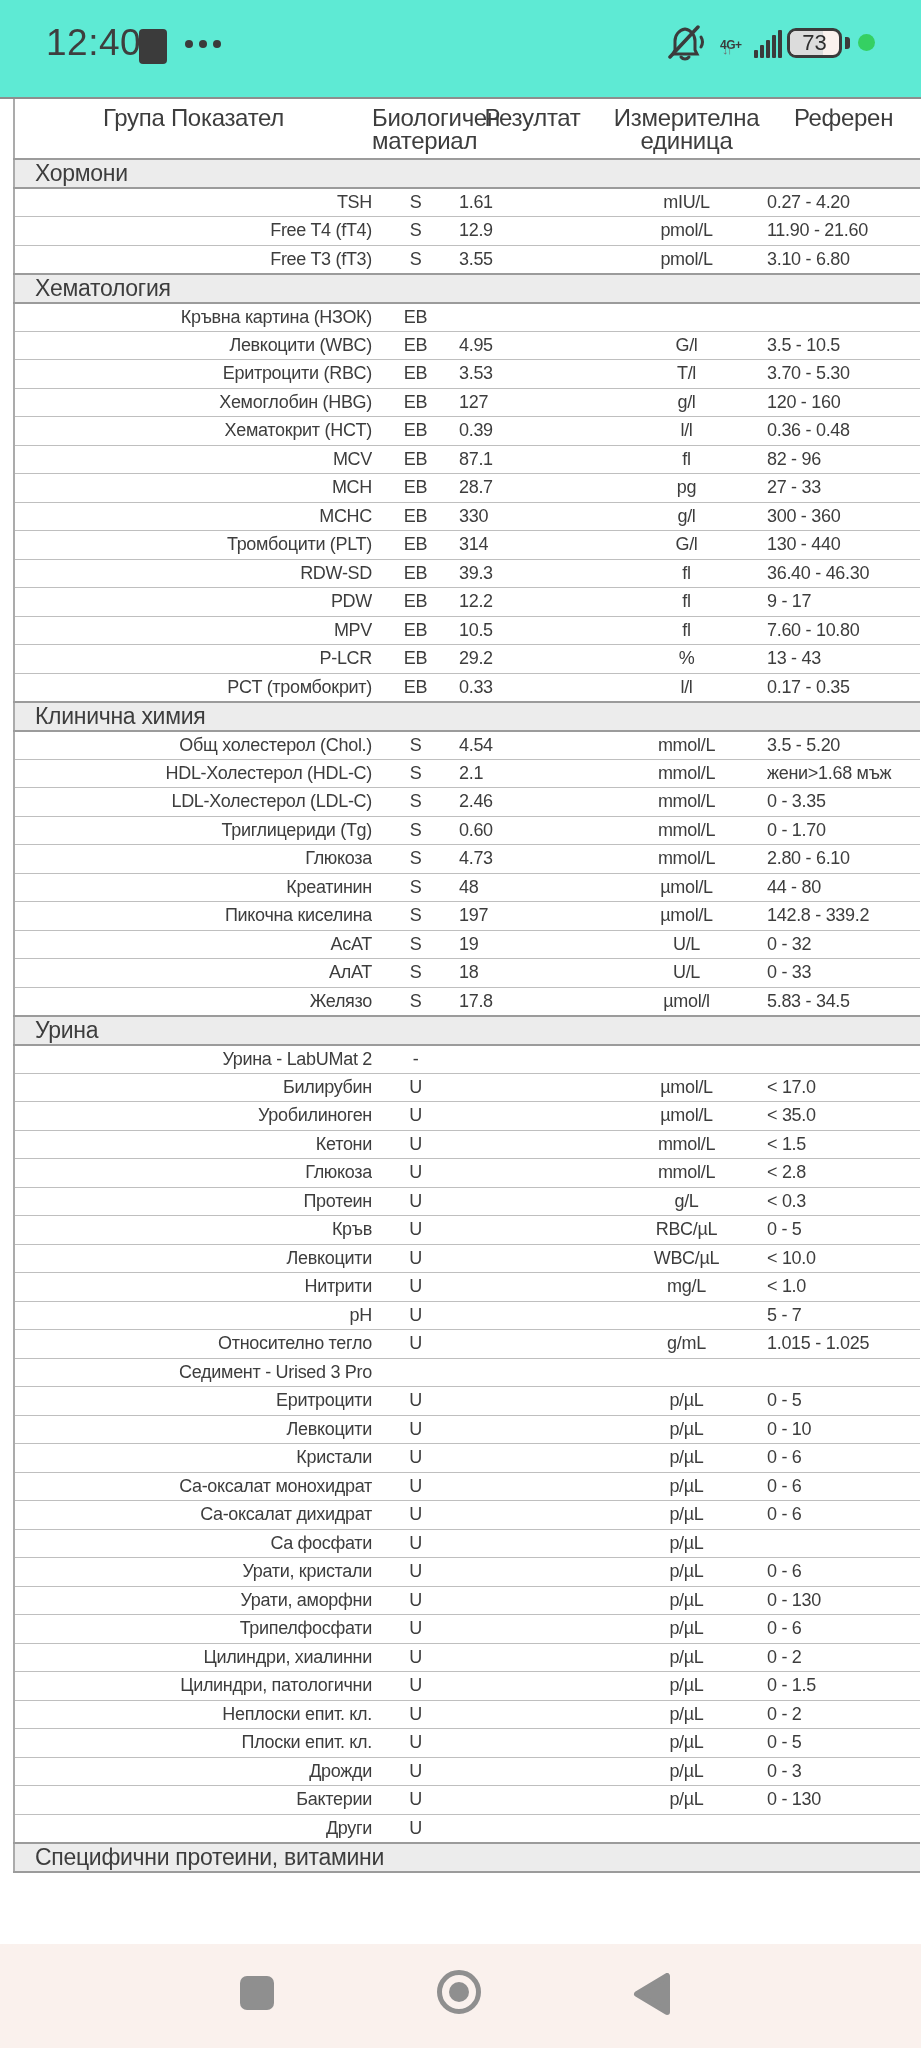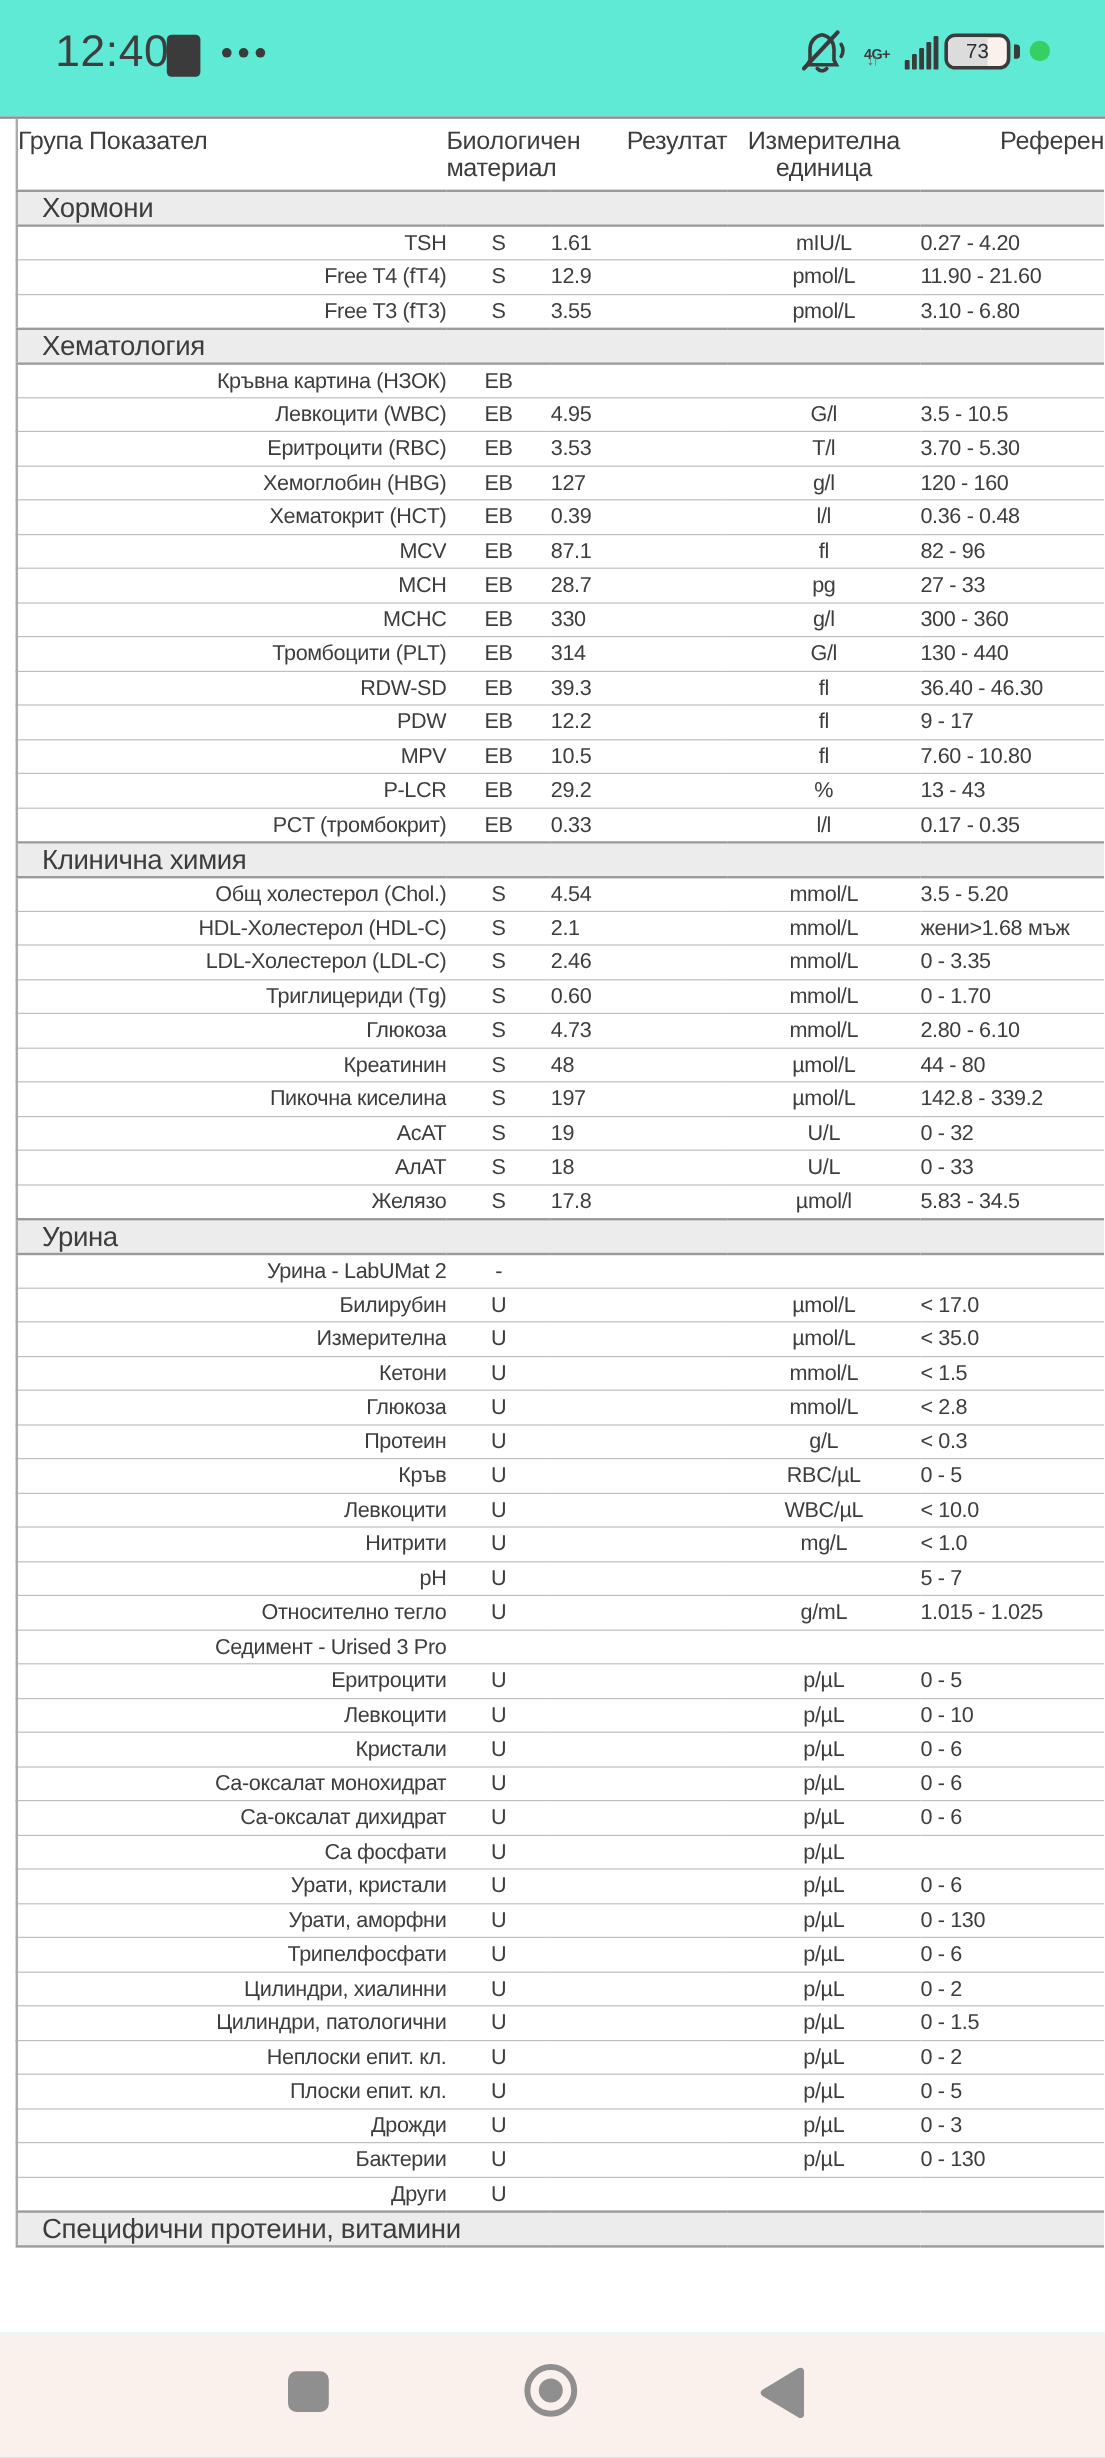--- a/index.html
+++ b/index.html
@@ -17,28 +17,28 @@
   .sb-dots { position:absolute; left:185px; top:40px; display:flex; gap:6px; }
   .sb-dots span { width:8px; height:8px; border-radius:50%; background:#3b3b3b; display:block; }
   .ic-bell { position:absolute; left:668px; top:23px; }
   .sig-group { position:absolute; left:720px; top:22px; width:64px; height:40px; }
   .sig-label { position:absolute; left:0; top:16px; font-size:12px; font-weight:bold; color:#3b3b3b; letter-spacing:-0.5px; }
   .sig-arrows { position:absolute; left:2px; top:20px; font-size:13px; color:#6d6d6d; letter-spacing:-2px; }
   .sig-bars { position:absolute; left:34px; bottom:4px; display:flex; align-items:flex-end; gap:2px; }
   .sig-bars i { display:block; width:4px; background:#3b3b3b; border-radius:1px; }
   .battery { position:absolute; left:787px; top:28px; width:55px; height:30px; border:3px solid #3b3b3b; border-radius:9px; background:#faf1ed; overflow:hidden; }
   .battery .fill { position:absolute; left:0; top:0; bottom:0; width:68%; background:#dcdcdc; }
-  .battery .pct { position:absolute; inset:0; display:flex; align-items:center; justify-content:center; font-size:17px; color:#2e2e2e;border-radius:11px; }
+  .battery .pct { position:absolute; inset:0; display:flex; align-items:center; justify-content:center; font-size:22px; color:#2e2e2e;border-radius:11px; }
   .batt-nub { position:absolute; left:845px; top:37px; width:5px; height:12px; background:#3b3b3b; border-radius:0 3px 3px 0; }
   .cam-dot { position:absolute; left:858px; top:34px; width:17px; height:17px; border-radius:50%; background:#35d062; }
   
   .content { position:absolute; top:97px; left:0; width:921px; height:1847px; background:#ffffff; border-top:2px solid #8e8e8e; overflow:hidden; }
   table.lab { border-collapse:collapse; table-layout:fixed; width:906px; margin-left:13px; border-left:2px solid #ababab; font-size:18px; letter-spacing:-0.3px; color:#3d3d3d; }
   table.lab th, table.lab td { font-weight:normal; padding:0; overflow:hidden; white-space:nowrap; }
-  tr.head th { height:60px; vertical-align:top; padding-top:7px; font-size:21px; white-space:normal; line-height:23px; overflow:visible; }
+  tr.head th { height:60px; vertical-align:top; padding-top:7px; font-size:24px; white-space:normal; line-height:23px; overflow:visible;text-align:center; }
   th.h-ind { text-align:left; padding-left:6px; }
   th.h-mat { text-align:center; }
   th.h-res { text-align:right; }
   th.h-unit { text-align:center; }
   th.h-ref { text-align:right; padding-right:2px; }
   tr.section td { height:23px; background:#ececec; border-top:2px solid #9b9b9b; border-bottom:2px solid #9b9b9b; padding-left:20px; font-size:23px; }
   tr.row td { height:28.5px; border-bottom:1px solid #bfbfbf; }
   td.c-ind { padding-left:6px;text-align:right; }
   tr.indent td.c-ind { padding-left:31px; }
   td.c-mat { text-align:center; }
@@ -320,21 +320,21 @@
             <td class="c-ref"></td>
           </tr>
           <tr class="row indent">
             <td class="c-ind">Билирубин</td>
             <td class="c-mat">U</td>
             <td class="c-res"></td>
             <td class="c-unit">µmol/L</td>
             <td class="c-ref">&lt; 17.0</td>
           </tr>
           <tr class="row indent">
-            <td class="c-ind">Измерителна</td>
+            <td class="c-ind">Уробилиноген</td>
             <td class="c-mat">U</td>
             <td class="c-res"></td>
             <td class="c-unit">µmol/L</td>
             <td class="c-ref">&lt; 35.0</td>
           </tr>
           <tr class="row indent">
             <td class="c-ind">Кетони</td>
             <td class="c-mat">U</td>
             <td class="c-res"></td>
             <td class="c-unit">mmol/L</td>

